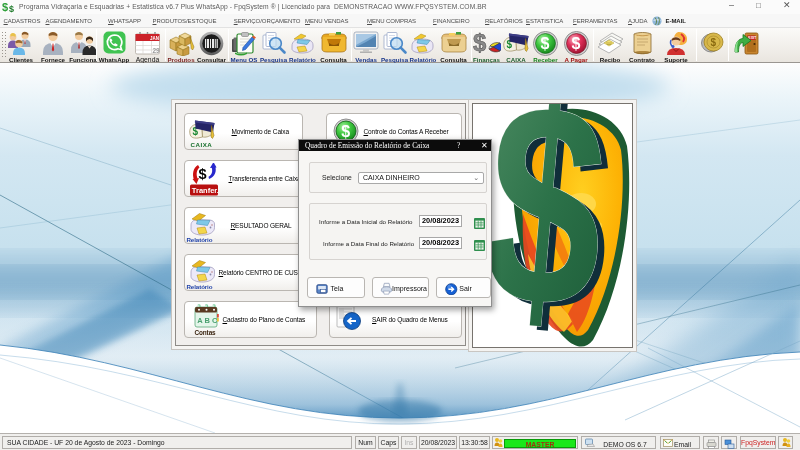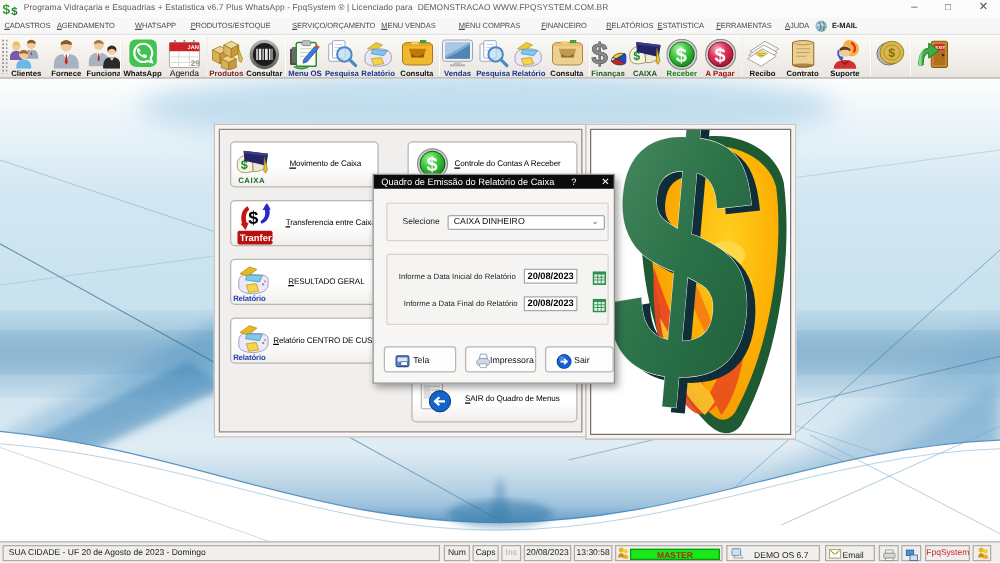--- a/index.html
+++ b/index.html
@@ -36,21 +36,21 @@
 #logobox svg{position:absolute;left:4px;top:4px;}
 
 .mbtn{position:absolute;background:linear-gradient(#ffffff 55%,#f1efec);border:1px solid #bab6b1;border-radius:4px;height:37px;}
 .mbtn .cap{position:absolute;font-size:6.5px;letter-spacing:-0.1px;color:#000;white-space:nowrap;}
 .mbtn u{text-decoration-thickness:0.5px;}
 .micon{position:absolute;}
 
 #dialog{position:absolute;left:298px;top:76px;width:194px;height:168px;
  background:#f7f6f4;border:1px solid #8f8f8f;box-shadow:2px 3px 6px rgba(0,0,0,.38);}
 #dialog .dtitle{position:absolute;left:0;top:0;right:0;height:11px;background:#0c0c0c;color:#fff;
- font-size:7.4px;line-height:11px;padding-left:6px;}
+ font-size:7.4px;line-height:11px;padding-left:6px;font-family:Liberation Serif, serif;}
 #dialog .dtitle .q{position:absolute;left:158px;top:0;}
 #dialog .dtitle .x{position:absolute;left:182px;top:0;font-size:8px;}
 .grp{position:absolute;border:1px solid #d6d3d0;border-radius:2px;background:#f5f4f2;}
 .dlab{position:absolute;font-size:6.2px;color:#1c1c1c;white-space:nowrap;}
 #combo{position:absolute;left:59px;top:32px;width:126px;height:11.5px;background:#fff;
  border:1px solid #a9a9a9;border-radius:2px;font-size:7px;line-height:10px;padding-left:4px;color:#111;}
 #combo .chev{position:absolute;right:4px;top:0px;color:#666;font-size:7px;}
 .dfield{position:absolute;width:43px;height:11.5px;background:#fff;border:1px solid #a8a8a8;
  font-size:7.4px;font-weight:bold;text-align:center;line-height:10.5px;color:#000;}
 .dcal{position:absolute;width:11px;height:11px;}
@@ -530,20 +530,37 @@
             <path d="M3,8 L10.5,2.5 L16.5,4.5 L9.5,10 Z" fill="#e8b820" stroke="#a07808" stroke-width="0.5"></path>
             <path d="M8.5,9 L21,9.5 L18.5,14.5 L7.5,13 Z" fill="#7ec8e8" stroke="#3a88b0" stroke-width="0.5"></path>
             <path d="M8,17 L16,16 L18,22 L10,23 Z" fill="#f3d64a" stroke="#b08a10" stroke-width="0.5"></path>
             <circle cx="21.5" cy="16.5" r="0.9" fill="#8888aa"></circle>
             <circle cx="23" cy="14" r="0.7" fill="#b06a6a"></circle>
           </svg>
       </div>
       <div class="cap" style="left:2px;top:28px;font-size:6.2px;font-weight:bold;color:#2244aa;">Relatório</div>
       <div class="cap" style="left:34px;top:14px;"><u>R</u>elatório CENTRO DE CUST</div>
     </div>
+    <div class="mbtn" style="left:183.5px;top:237.5px;width:133px;">
+      <div class="micon" style="left:9px;top:2px;">
+        <svg width="25" height="26" viewBox="0 0 25 26">
+            <path d="M4,1.5 C4,0.5 6,0.5 6,1.5 L6,4 M11.5,1.5 C11.5,0.5 13.5,0.5 13.5,1.5 L13.5,4 M19,1.5 C19,0.5 21,0.5 21,1.5 L21,4" fill="none" stroke="#7fcfa0" stroke-width="1.2"></path>
+            <rect x="1" y="3" width="22" height="20" rx="2" fill="#e4f5ea" stroke="#5aa878" stroke-width="0.8"></rect>
+            <rect x="1" y="3" width="22" height="5.5" rx="1.5" fill="#5a3a22"></rect>
+            <circle cx="5" cy="5.7" r="1" fill="#fff"></circle>
+            <circle cx="12.5" cy="5.7" r="1" fill="#fff"></circle>
+            <circle cx="20" cy="5.7" r="1" fill="#fff"></circle>
+            <rect x="23" y="10" width="1.8" height="3.5" fill="#d84a3a"></rect>
+            <rect x="23" y="14" width="1.8" height="3.5" fill="#e8c23a"></rect>
+            <text x="3.2" y="18.5" font-size="7.5" font-weight="bold" fill="#4aa070" letter-spacing="2">ABC</text>
+          </svg>
+      </div>
+      <div class="cap" style="left:10px;top:27.5px;font-size:6.4px;font-weight:bold;color:#3a2410;">Contas</div>
+      <div class="cap" style="left:38px;top:14px;"><u>C</u>adastro do Plano de Contas</div>
+    </div>
 
     <div class="mbtn" style="left:325.5px;top:50px;width:136px;">
       <div class="micon" style="left:6px;top:4px;">
         <svg width="26" height="26" viewBox="0 0 26 26">
             <defs>
               <radialGradient id="ggr" cx="0.38" cy="0.3" r="0.85">
                 <stop offset="0" stop-color="#a8f0a0"></stop>
                 <stop offset="0.4" stop-color="#3fc840"></stop>
                 <stop offset="1" stop-color="#0c7a14"></stop>
               </radialGradient>

